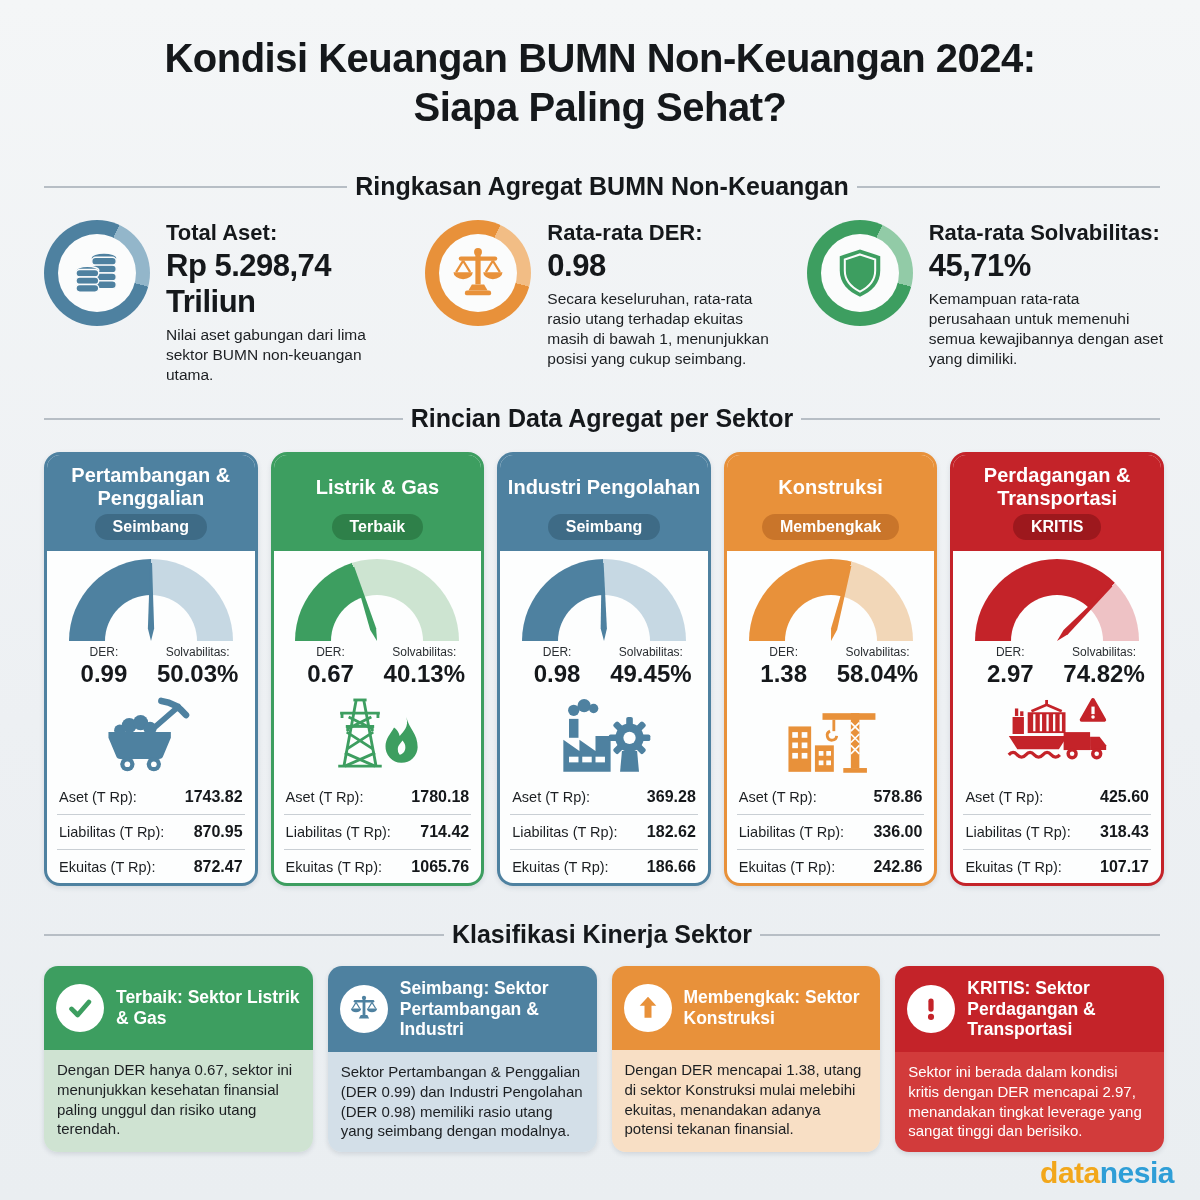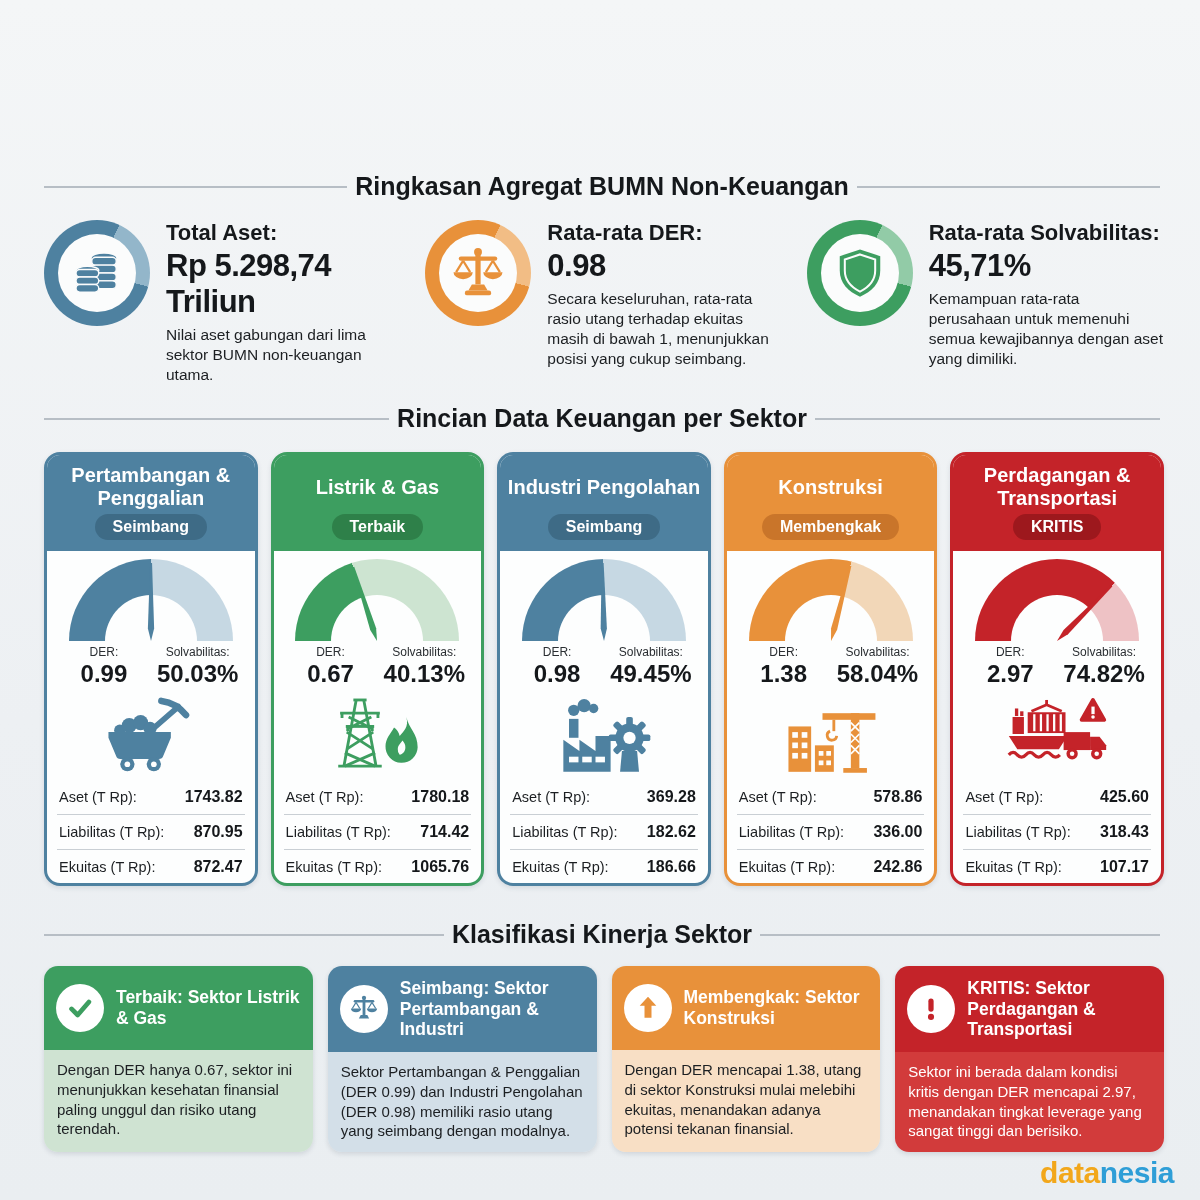--- a/index.html
+++ b/index.html
@@ -79,20 +79,24 @@
   .logo { position:absolute; top:1156px; right:26px; font-size:30px; font-weight:bold; letter-spacing:-0.5px; }
   .logo .p1 { color:#f2a71b; } .logo .p2 { color:#2e9ed7; }
 
   svg { display:block; }
 </style>
 </head>
 <body>
 
 <div class="canvas">
 
+  <div class="page-title">
+    <div>Kondisi Keuangan BUMN Non-Keuangan 2024:</div>
+    <div>Siapa Paling Sehat?</div>
+  </div>
 
   <div class="section-header" id="sec1">
     <div class="rule"></div>
     <div class="txt">Ringkasan Agregat BUMN Non-Keuangan</div>
     <div class="rule"></div>
   </div>
 
   <div class="summary">
 
     <div class="stat theme-blue">
@@ -153,21 +157,21 @@
       <div>
         <div class="stat-label">Rata-rata Solvabilitas:</div>
         <div class="stat-value">45,71%</div>
         <div class="stat-desc">Kemampuan rata-rata perusahaan untuk memenuhi semua kewajibannya dengan aset yang dimiliki.</div>
       </div>
     </div>
   </div>
 
   <div class="section-header" id="sec2">
     <div class="rule"></div>
-    <div class="txt">Rincian Data Keuangan per Sektor</div>
+    <div class="txt">Rincian Data Agregat per Sektor</div>
     <div class="rule"></div>
   </div>
 
   <div class="cards">
 
     <div class="card theme-blue">
       <div class="card-head">
         <div class="card-title">Pertambangan &amp; Penggalian</div>
         <span class="card-badge">Seimbang</span>
       </div>

